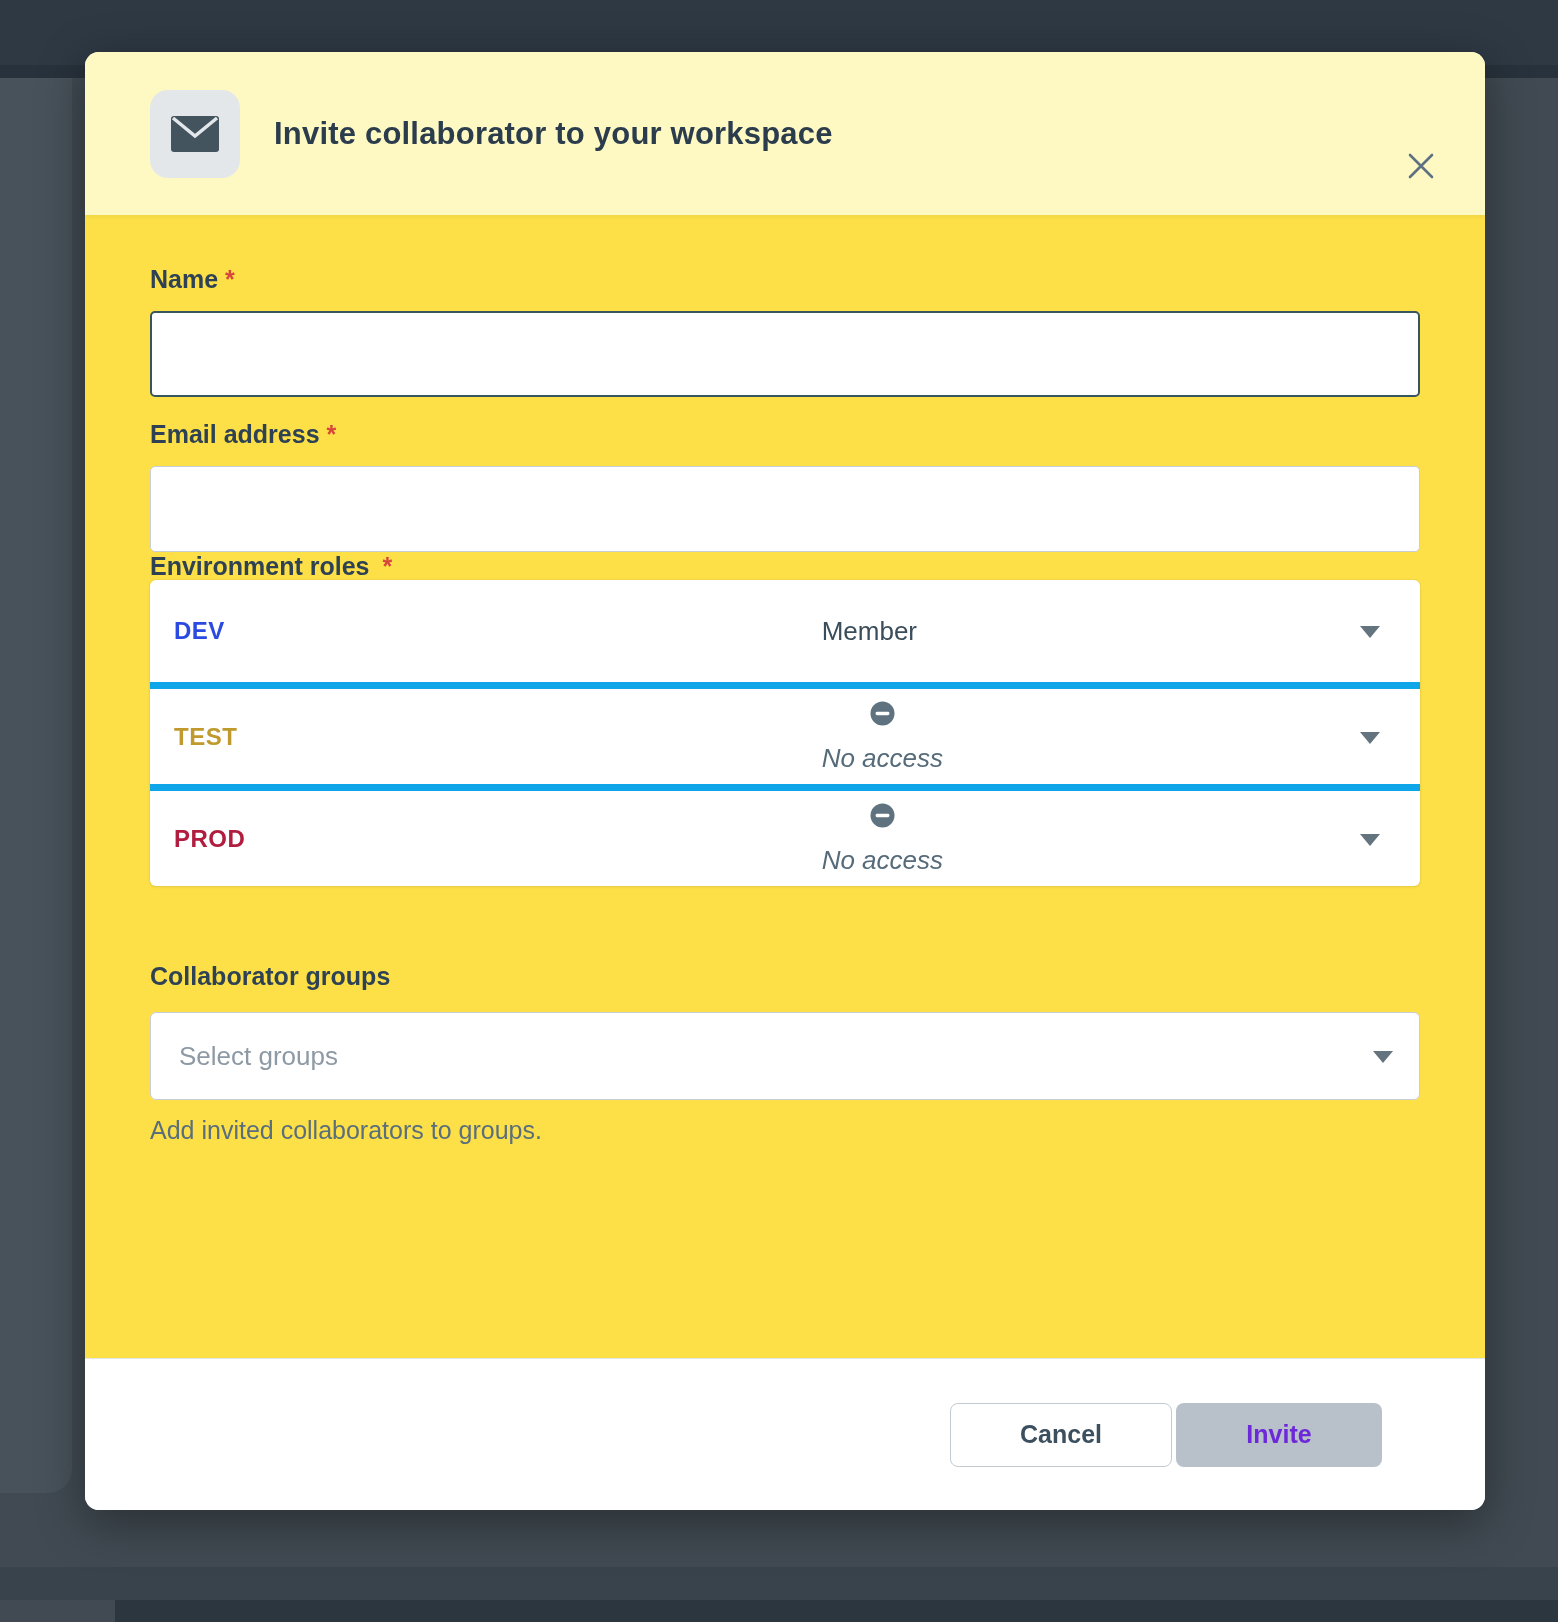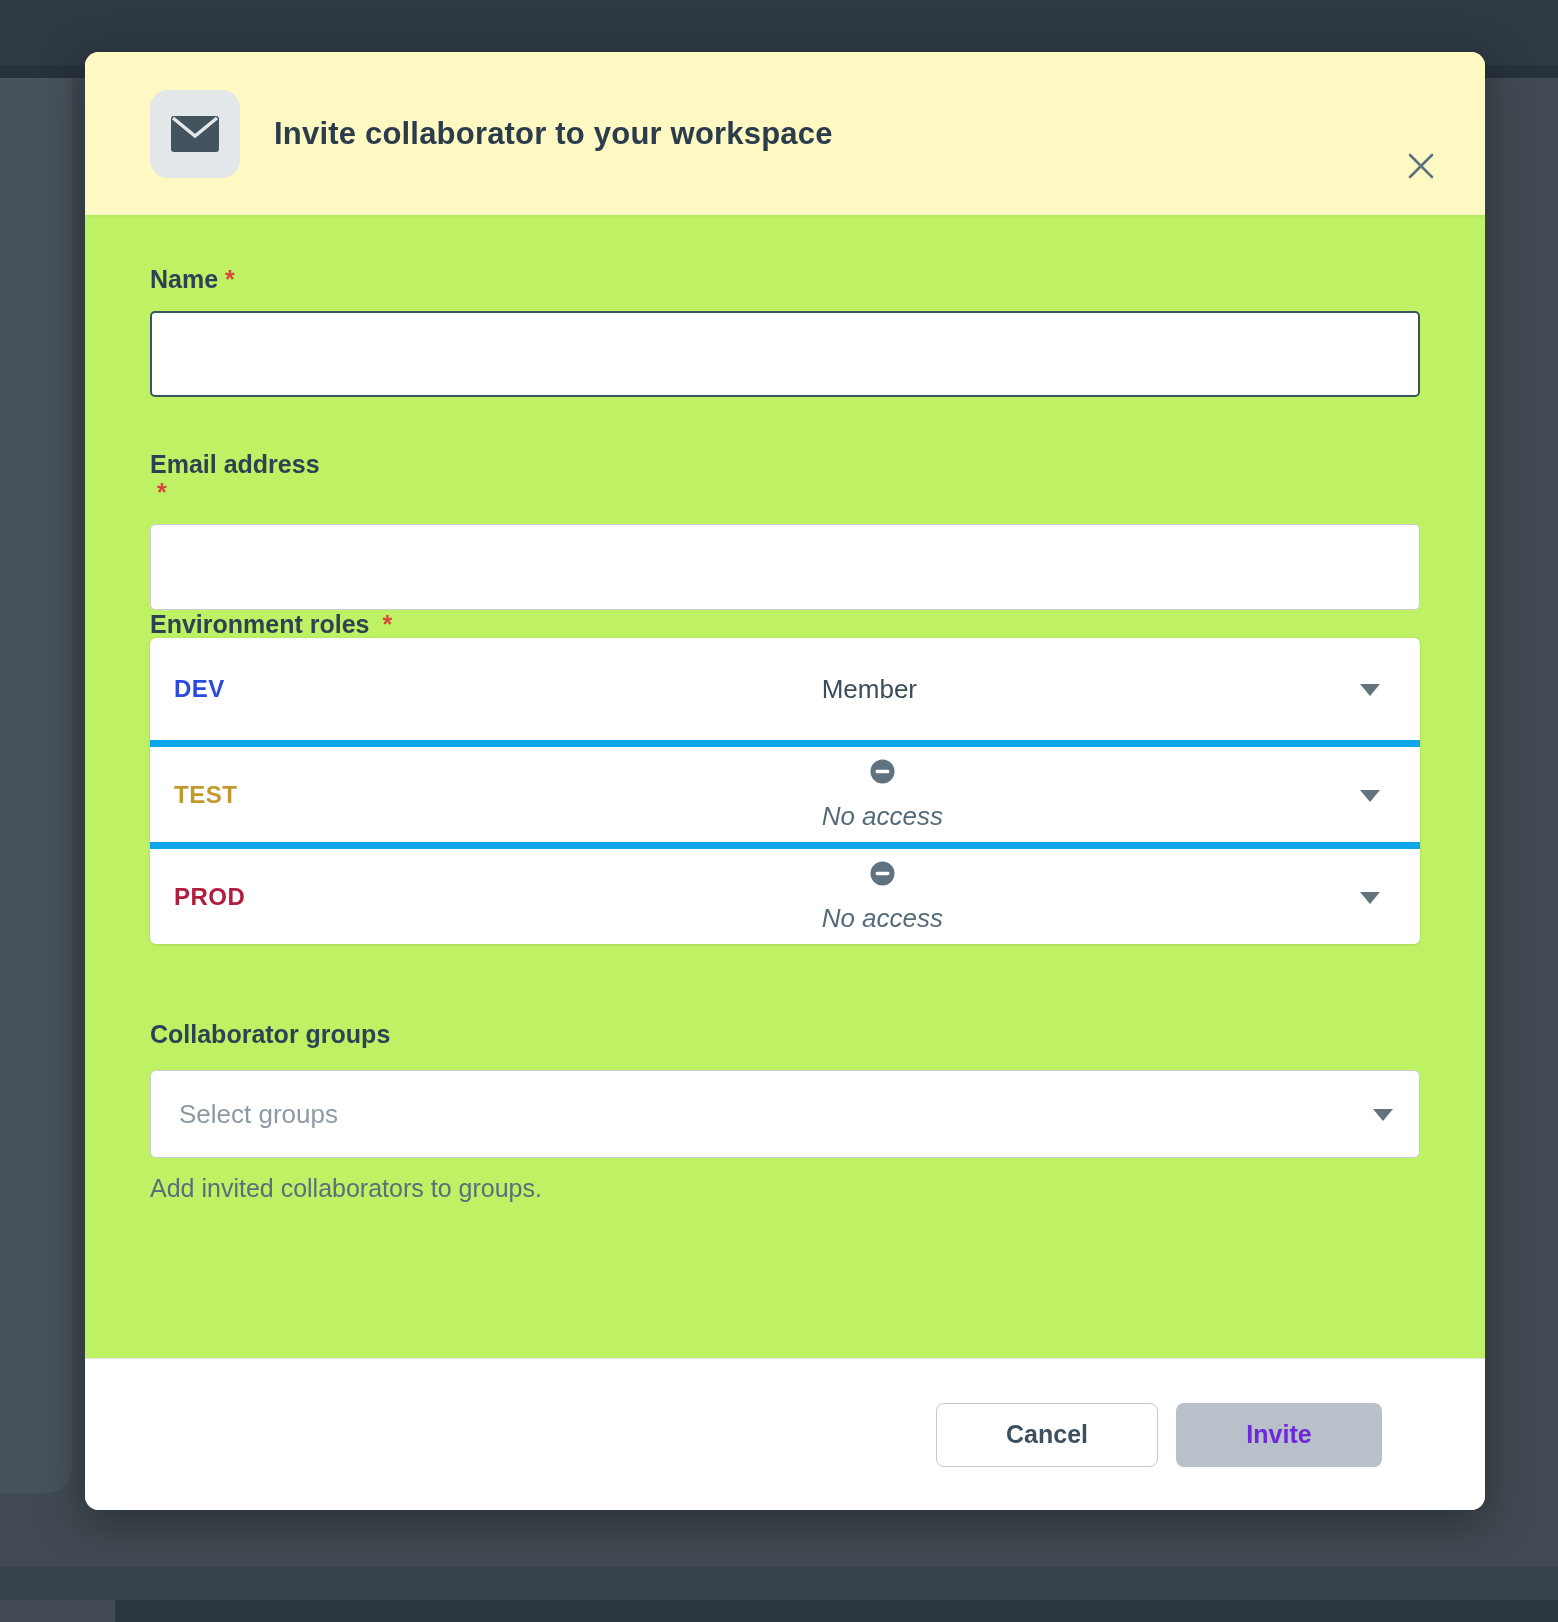--- a/index.html
+++ b/index.html
@@ -48,39 +48,39 @@
     font-size: 31px; font-weight: 700; color: #2b3c4d;
     letter-spacing: .2px;
   }
   .close-btn {
     position: absolute; right: 42px; top: 92px;
     width: 44px; height: 44px;
     background: none; border: none; cursor: pointer;
     display: flex; align-items: center; justify-content: center;
   }
 
-  .modal-body { flex: 1 1 auto; padding: 50px 65px 0 65px; background: #bef264; }
+  .modal-body { flex: 1 1 auto; padding: 50px 65px 0 65px; background: #fde047; }
 
   .field-label {
     font-size: 25px; font-weight: 700; color: #2e4254;
     line-height: 28px; display: flex; align-items: flex-start;
   }
   .req { color: #d8453c; margin-left: 7px; font-weight: 700; }
   .req.spaced { margin-left: 13px; }
 
   .text-input {
     margin-top: 18px; width: 100%; height: 86px;
     background: #fff; border: 1px solid #c9ced3; border-radius: 5px;
     font-size: 26px; color: #2e4254; padding: 0 30px;
     font-family: "Liberation Sans", sans-serif;
     outline: none; display: block;
   }
   .text-input.focused { border: 2px solid #35565f; }
 
-  .gap-md { margin-top: 53px; flex-direction: column; }
+  .gap-md { margin-top: 23px; }
   .gap-lg { }
   .gap-xl { margin-top: 76px; }
 
   
   .roles-panel {
     background: #fff; border-radius: 6px;
     box-shadow: 0 1px 3px rgba(30,40,50,.10), 0 0 0 1px rgba(30,40,50,.03);
     overflow: hidden;
   }
   .role-row {
@@ -110,21 +110,21 @@
   }
   .select-placeholder { font-size: 26px; color: #8d99a4; }
   .select-box .caret { right: 26px; }
   .helper-text { margin-top: 16px; font-size: 25px; color: #5a6e7b; }
 
   
   .modal-footer {
     flex: 0 0 152px; height: 152px;
     background: #ffffff; border-top: 1px solid #e3e6e9;
     display: flex; align-items: center; justify-content: flex-end;
-    padding-right: 103px; gap: 18px;
+    padding-right: 103px; gap: 4px;
   }
   .btn {
     height: 64px; border-radius: 8px;
     font-size: 25px; font-weight: 700;
     font-family: "Liberation Sans", sans-serif;
     display: flex; align-items: center; justify-content: center;
     cursor: pointer;
   }
   .btn-cancel {
     width: 222px; background: #fff; border: 1px solid #c3cad1; color: #3c4f5e;

